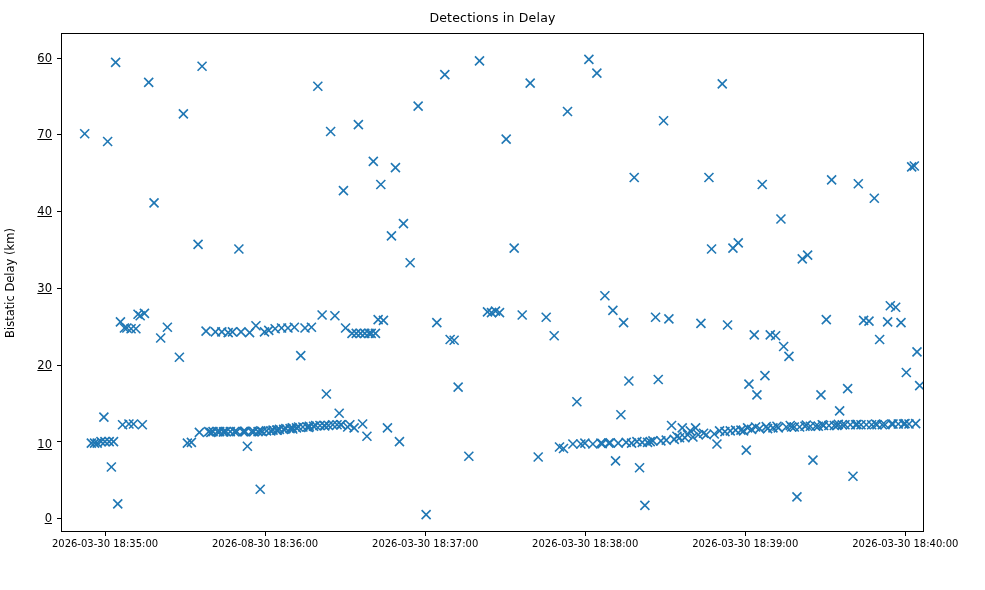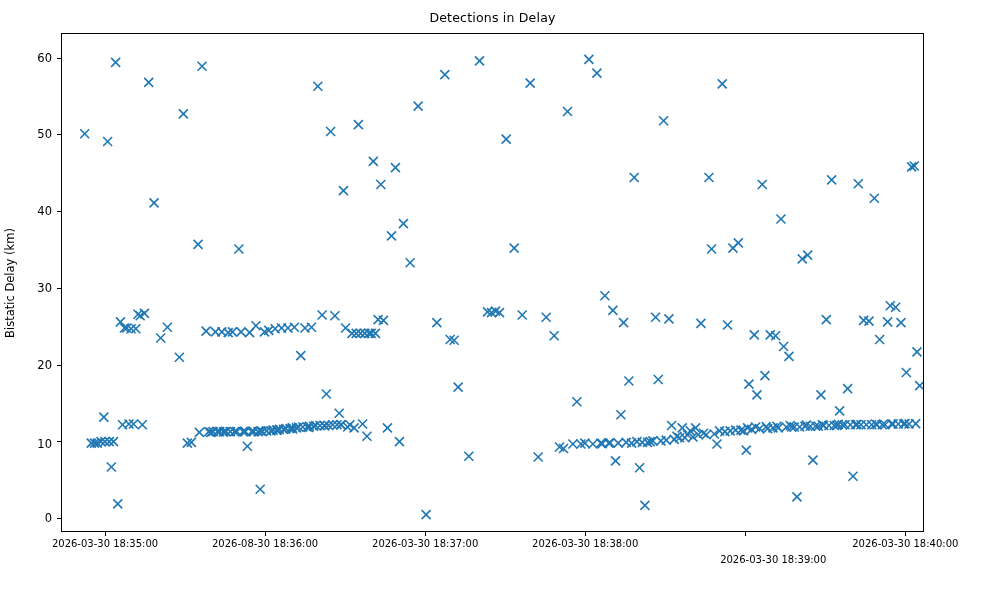--- a/index.html
+++ b/index.html
@@ -56,20 +56,21 @@
     overflow: visible;
   }
   .ytick-label {
     position: absolute;
     right: 0;
     text-align: right;
     font-size: 11.5px;
     color: #000000;
     transform: translateY(-50%);
     white-space: nowrap;
+    text-decoration: underline;
   }
   .ytick-mark {
     position: absolute;
     width: 4px;
     height: 1px;
     background: #000000;
   }
   .xtick-label {
     position: absolute;
     top: 6px;
@@ -125,35 +126,35 @@
       <div class="ytick-label" style="top: 518.182px; width: 52px; left: 0px;">0</div>
       <div class="ytick-mark" style="left: 57px; top: 518.182px;"></div>
       <div class="ytick-label" style="top: 444px; width: 52px; left: 0px;">10</div>
       <div class="ytick-mark" style="left: 57px; top: 441.412px;"></div>
       <div class="ytick-label" style="top: 364.643px; width: 52px; left: 0px;">20</div>
       <div class="ytick-mark" style="left: 57px; top: 364.643px;"></div>
       <div class="ytick-label" style="top: 287.874px; width: 52px; left: 0px;">30</div>
       <div class="ytick-mark" style="left: 57px; top: 287.874px;"></div>
       <div class="ytick-label" style="top: 211.105px; width: 52px; left: 0px;">40</div>
       <div class="ytick-mark" style="left: 57px; top: 211.105px;"></div>
-      <div class="ytick-label" style="top: 134.335px; width: 52px; left: 0px;">50</div>
+      <div class="ytick-label" style="top: 134.335px; width: 52px; left: 0px;">70</div>
       <div class="ytick-mark" style="left: 57px; top: 134.335px;"></div>
       <div class="ytick-label" style="top: 57.5662px; width: 52px; left: 0px;">60</div>
       <div class="ytick-mark" style="left: 57px; top: 57.5662px;"></div>
     </div>
   <div id="xtick-layer">
       <div class="xtick-label" style="left: 105.017px; top: 538px;">2026-03-30 18:35:00</div>
       <div class="xtick-mark" style="left: 105.017px; top: 532px;"></div>
       <div class="xtick-label" style="left: 265.079px; top: 538px;">2026-08-30 18:36:00</div>
       <div class="xtick-mark" style="left: 265.079px; top: 532px;"></div>
       <div class="xtick-label" style="left: 425.141px; top: 538px;">2026-03-30 18:37:00</div>
       <div class="xtick-mark" style="left: 425.141px; top: 532px;"></div>
       <div class="xtick-label" style="left: 585.202px; top: 538px;">2026-03-30 18:38:00</div>
       <div class="xtick-mark" style="left: 585.202px; top: 532px;"></div>
-      <div class="xtick-label" style="left: 745.264px; top: 554px; margin-left: 28px;">2026-03-30 18:39:00</div>
+      <div class="xtick-label" style="left: 745.264px; top: 538px;">2026-03-30 18:39:00</div>
       <div class="xtick-mark" style="left: 745.264px; top: 532px;"></div>
       <div class="xtick-label" style="left: 905.326px; top: 538px;">2026-03-30 18:40:00</div>
       <div class="xtick-mark" style="left: 905.326px; top: 532px;"></div>
     </div>
 
   <div id="axes">
     <div id="plot-area">
       <svg id="points-svg" xmlns="http://www.w3.org/2000/svg">
           <g>
             <line x1="18.175425038639876" y1="95.29999999999995" x2="27.175425038639876" y2="104.29999999999995" stroke="#1f77b4" stroke-width="1.6" stroke-linecap="butt"></line>

